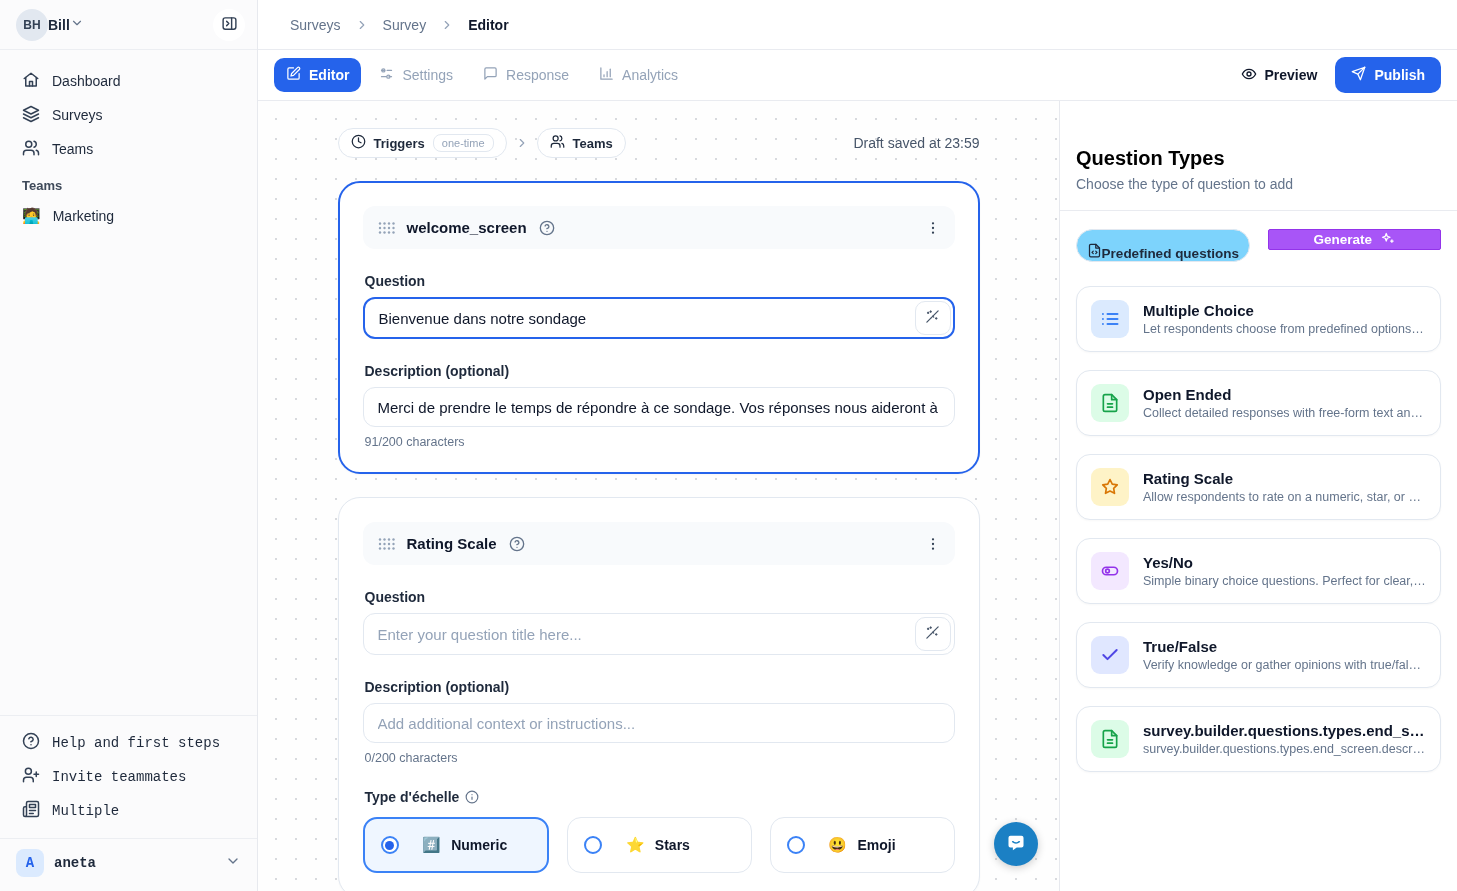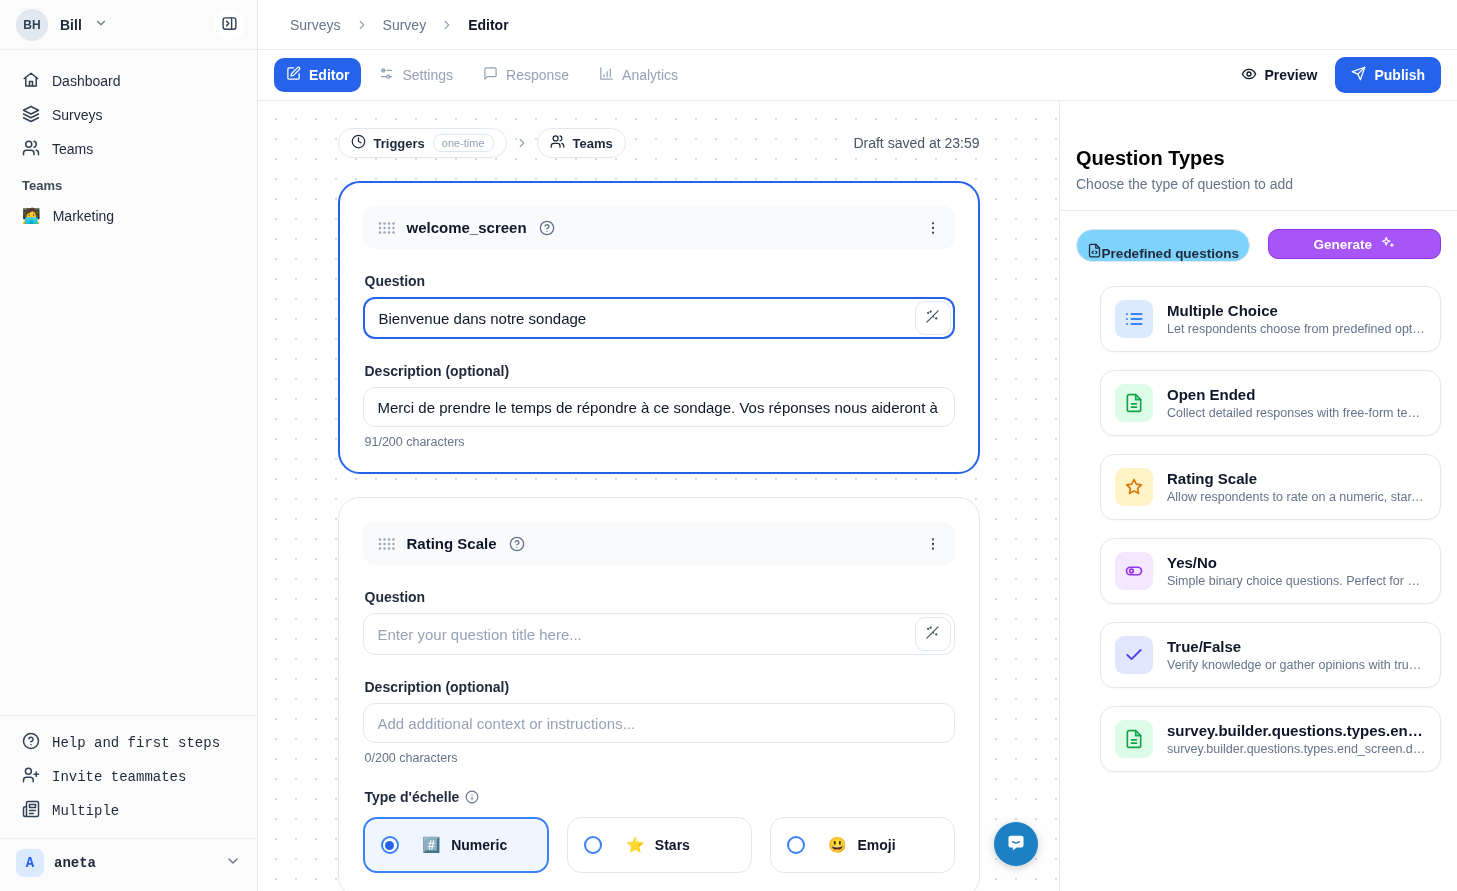--- a/index.html
+++ b/index.html
@@ -4,21 +4,21 @@
 <style>
   * { margin:0; padding:0; box-sizing:border-box; }
   html,body { width:1457px; height:891px; overflow:hidden; background:#fff;
     font-family:"Liberation Sans", sans-serif; color:#0f172a; }
   .app { display:flex; width:1457px; height:891px; }
 
   
   .sidebar { width:258px; flex:0 0 258px; background:#fbfbfc; border-right:1px solid #e7e9ee;
     display:flex; flex-direction:column; }
   .sb-top { height:50px; border-bottom:1px solid #eceef2; display:flex; align-items:center;
-    padding:0 12px 0 16px; gap:12px; }
+    padding:0 12px 0 16px; gap:0; }
   .avatar { width:32px; height:32px; border-radius:50%; background:#e2e8f0; color:#334155;
     font-size:12px; font-weight:bold; display:flex; align-items:center; justify-content:center; }
   .sb-user-name { font-size:14px; font-weight:600; color:#1e293b; }
   .sb-top .spacer { flex:1; }
   .icon-btn-circle { width:32px; height:32px; border-radius:50%; background:#fff; border:none;
     display:flex; align-items:center; justify-content:center; color:#334155; cursor:pointer; }
   .sb-nav { padding:14px 10px 0 10px; }
   .sb-item { height:34px; display:flex; align-items:center; gap:12px; padding:0 12px;
     border-radius:8px; font-size:14px; color:#1e293b; cursor:pointer; }
   .sb-item svg { color:#334155; }
@@ -110,26 +110,26 @@
   .rp-inner { padding:22px 16px 0 16px; }
   .back-row { display:flex; align-items:center; gap:16px; font-size:14px; font-weight:600;
     color:#1e293b; cursor:pointer; padding:2px 10px; }
   .rp-title { font-size:20px; font-weight:bold; color:#000000; margin:24px 0 6px 0; }
   .rp-sub { font-size:14px; color:#64748b; margin-bottom:18px; }
   .rp-divider { border-top:1px solid #e9ebf0; margin:0 -16px; }
   .rp-actions { display:flex; gap:18px; margin:18px 0 24px 0; }
   .predef-btn { flex:1; height:33px; display:flex; align-items:flex-end; justify-content:center;
     gap:0; background:#7dd3fc; border:1px solid #e2e8f0; border-radius:999px; font-size:13.5px;
     font-weight:600; color:#1e293b; cursor:pointer; font-family:inherit; }
-  .generate-btn { flex:1; height:30px; display:flex; align-items:center; justify-content:center;
-    gap:8px; background:#a855f7; border:1px solid #9333ea; border-radius:10px; font-size:13.5px;
+  .generate-btn { flex:1; height:21px; display:flex; align-items:center; justify-content:center;
+    gap:8px; background:#a855f7; border:1px solid #9333ea; border-radius:2px; font-size:13.5px;
     font-weight:bold; color:#fff; cursor:pointer; font-family:inherit; }
   .type-card { display:flex; align-items:center; gap:14px; border:1px solid #e2e8f0;
     border-radius:14px; background:#fff; padding:13px 14px; margin-bottom:18px; cursor:pointer;
-    box-shadow:0 1px 2px rgba(15,23,42,0.03);margin-left:24px; }
+    box-shadow:0 1px 2px rgba(15,23,42,0.03); }
   .type-icon { width:38px; height:38px; border-radius:9px; display:flex; align-items:center;
     justify-content:center; flex:0 0 38px; }
   .tint-blue   { background:#dbeafe; color:#3b82f6; }
   .tint-green  { background:#dcfce7; color:#16a34a; }
   .tint-amber  { background:#fef3c7; color:#d97706; }
   .tint-purple { background:#f3e8ff; color:#9333ea; }
   .tint-indigo { background:#e0e7ff; color:#4f46e5; }
   .type-text { min-width:0; }
   .type-title { font-size:15px; font-weight:bold; color:#0f172a; white-space:nowrap;
     overflow:hidden; text-overflow:ellipsis; }

